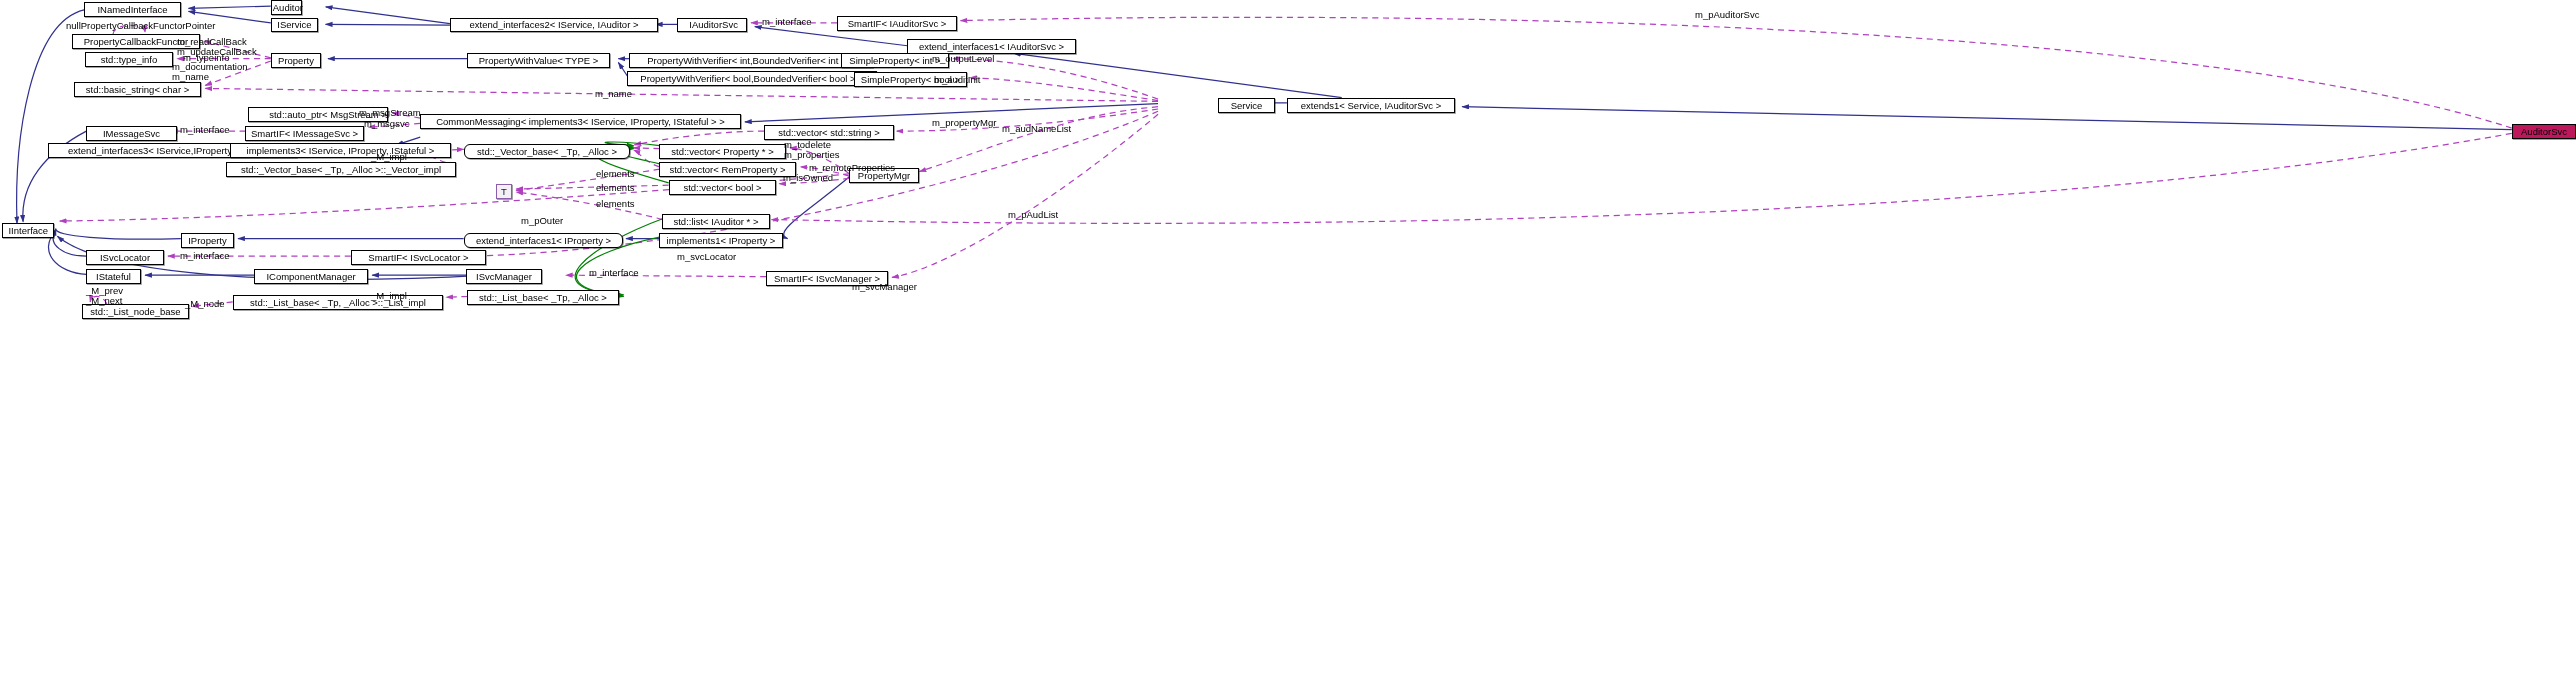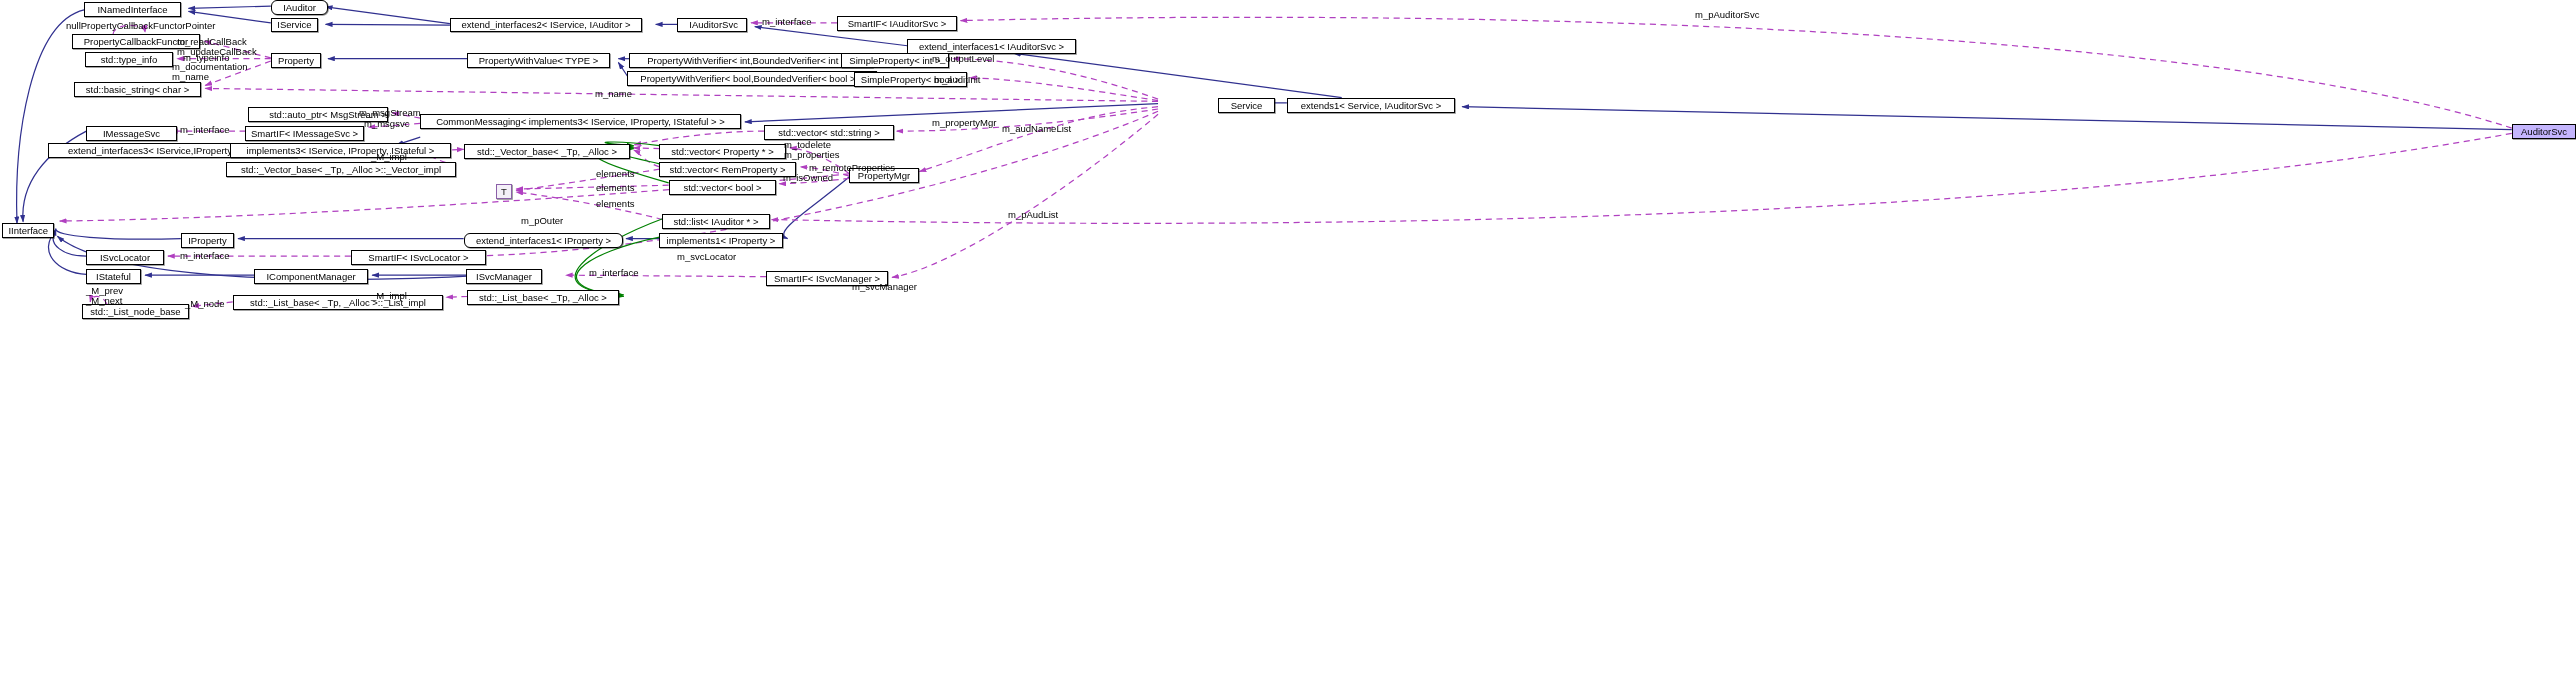--- a/index.html
+++ b/index.html
@@ -22,21 +22,21 @@
     display:flex;
     align-items:center;
     justify-content:center;
     white-space:nowrap;
     height:14.5px;
     padding:0 3.8px;
     box-shadow:0.8px 0.8px 0 rgba(0,0,0,0.45);
     z-index:5;
   }
   .node.highlight{
-    background:#c4b5fd;
+    background:#be185d;
     border:0.8px solid #000000;
   }
   .node.tmpl{
     background:#f4f0f8;
     border:0.8px solid #8b5fa8;
     color:#222;
   }
   .elabel{
     position:absolute;
     font-size:9.5px;
@@ -193,27 +193,27 @@
       <path d="M865,215 C800,200 760,192 831,193"></path>
       <path d="M877,240 C790,215 740,198 831,195"></path>
       <path d="M869,287 C780,320 690,380 818,387"></path>
       <path d="M865,311 C770,330 700,375 818,389"></path>
     </g>
   </svg>
 
   <div class="node" style="left:84px;top:2.3px;width:97px;">
       <span>INamedInterface</span>
     </div>
-  <div class="node" style="left:271px;top:0px;width:57px;border-radius:6px;">
+  <div class="node" style="left:271px;top:0px;width:31px;">
       <span>IAuditor</span>
     </div>
   <div class="node" style="left:271px;top:17.5px;width:47px;">
       <span>IService</span>
     </div>
-  <div class="node" style="left:450px;top:17.5px;width:192px;">
+  <div class="node" style="left:450px;top:17.5px;width:208px;">
       <span>extend_interfaces2&lt; IService, IAuditor &gt;</span>
     </div>
   <div class="node" style="left:677px;top:17.5px;width:70px;padding-left:7px;">
       <span>IAuditorSvc</span>
     </div>
   <div class="node" style="left:837px;top:16px;width:120px;">
       <span>SmartIF&lt; IAuditorSvc &gt;</span>
     </div>
   <div class="node" style="left:907px;top:39px;width:169px;">
       <span>extend_interfaces1&lt; IAuditorSvc &gt;</span>
@@ -273,21 +273,21 @@
   <div class="node" style="left:48px;top:143px;width:249px;">
       <span>extend_interfaces3&lt; IService,IProperty,IStateful &gt;</span>
     </div>
   <div class="node" style="left:230px;top:143px;width:221px;">
       <span>implements3&lt; IService, IProperty, IStateful &gt;</span>
     </div>
   <div class="node" style="left:226px;top:162px;width:230px;">
       <span>std::_Vector_base&lt; _Tp, _Alloc &gt;::_Vector_impl</span>
     </div>
 
-  <div class="node" style="left:464px;top:144px;width:166px;">
+  <div class="node" style="left:464px;top:144px;width:166px;border-radius:6px;">
       <span>std::_Vector_base&lt; _Tp, _Alloc &gt;</span>
     </div>
   <div class="node" style="left:764px;top:125px;width:130px;">
       <span>std::vector&lt; std::string &gt;</span>
     </div>
   <div class="node" style="left:659px;top:144px;width:127px;">
       <span>std::vector&lt; Property * &gt;</span>
     </div>
   <div class="node" style="left:659px;top:162px;width:137px;">
       <span>std::vector&lt; RemProperty &gt;</span>

